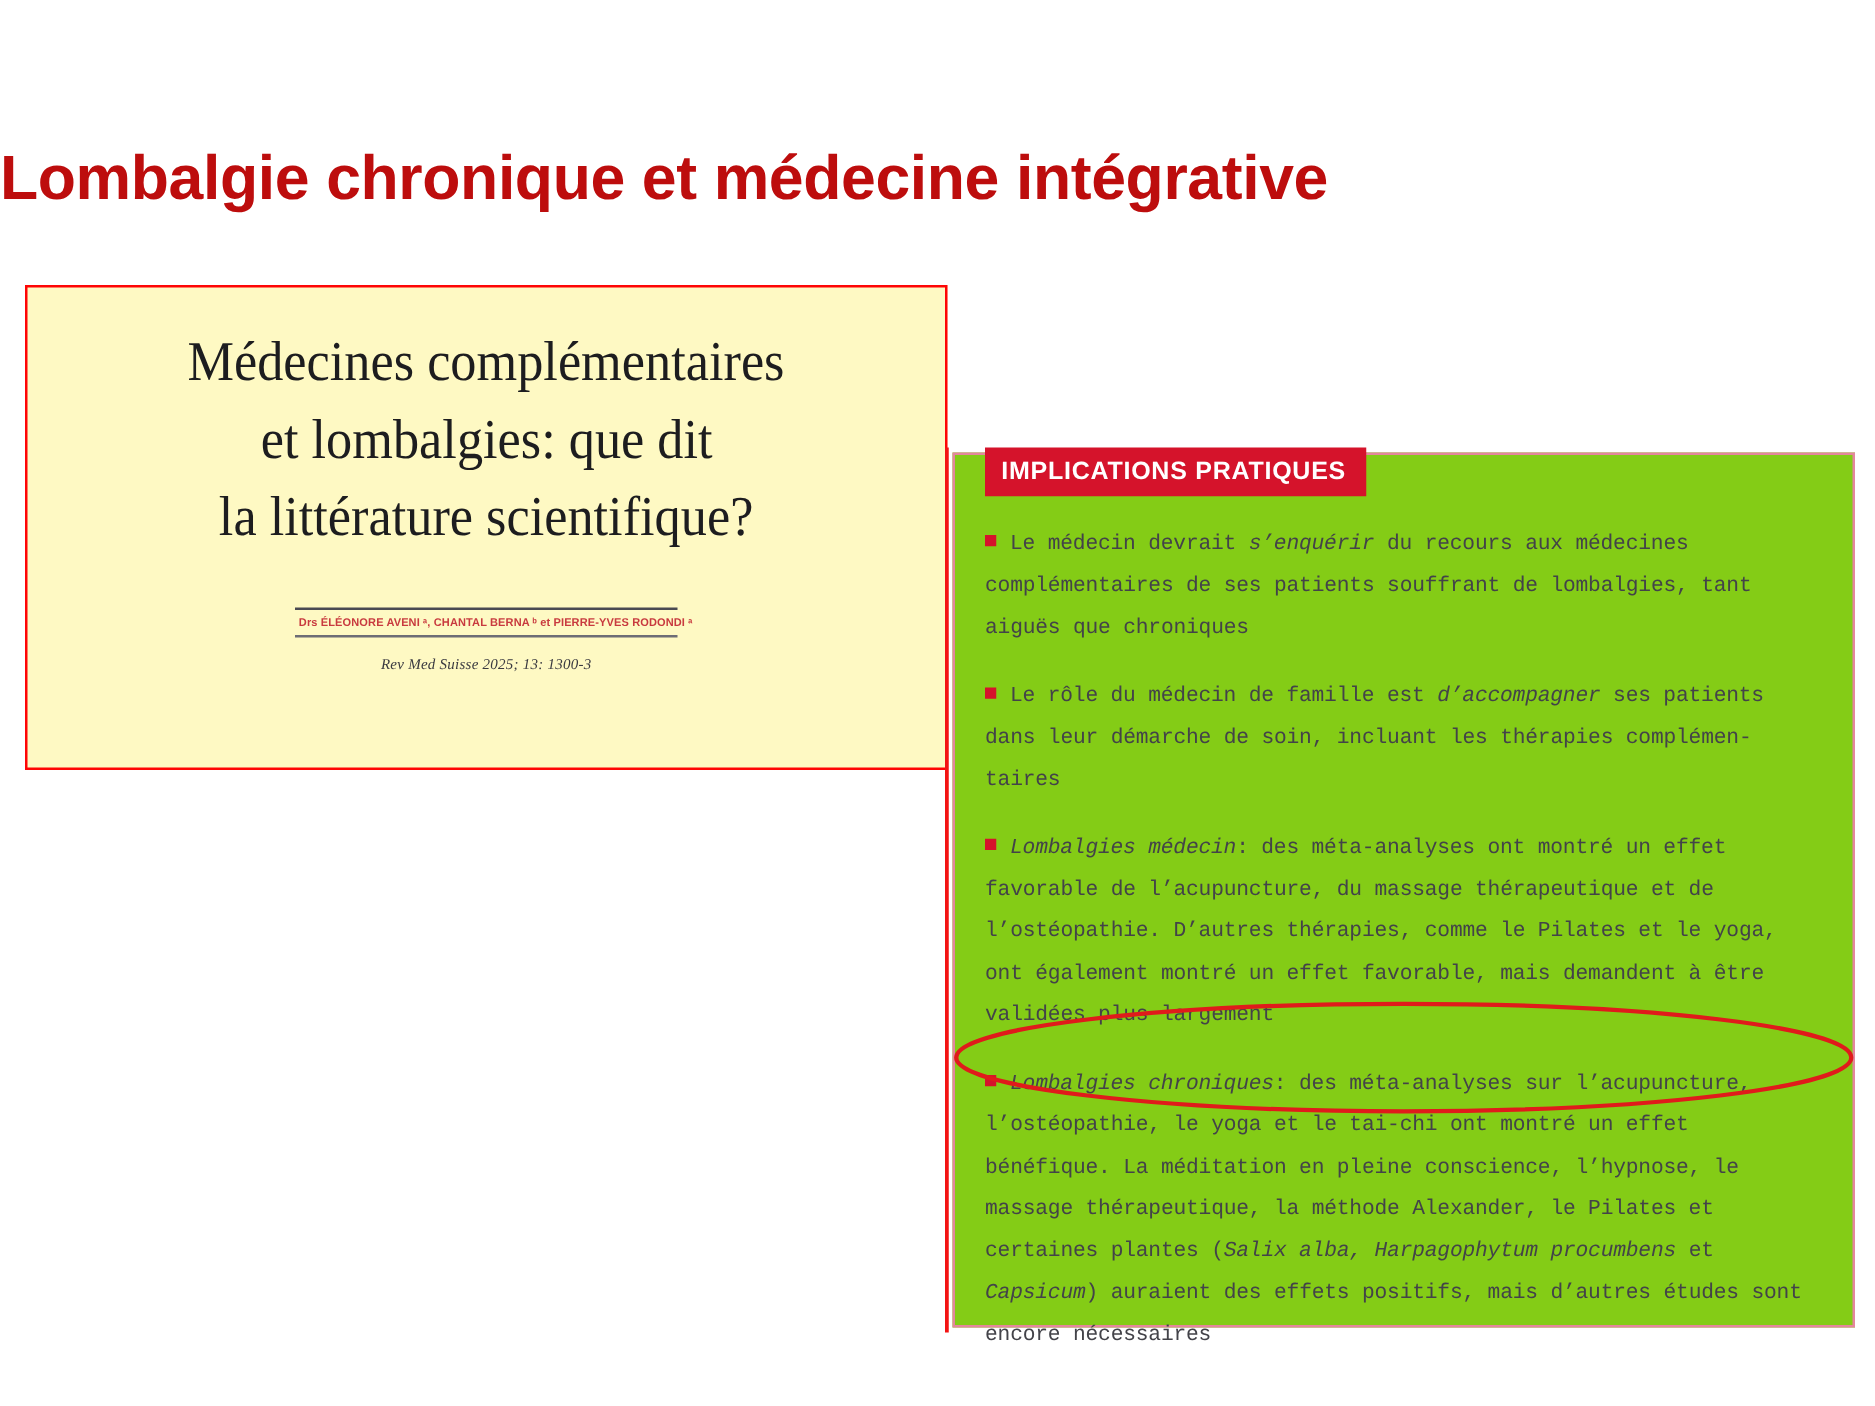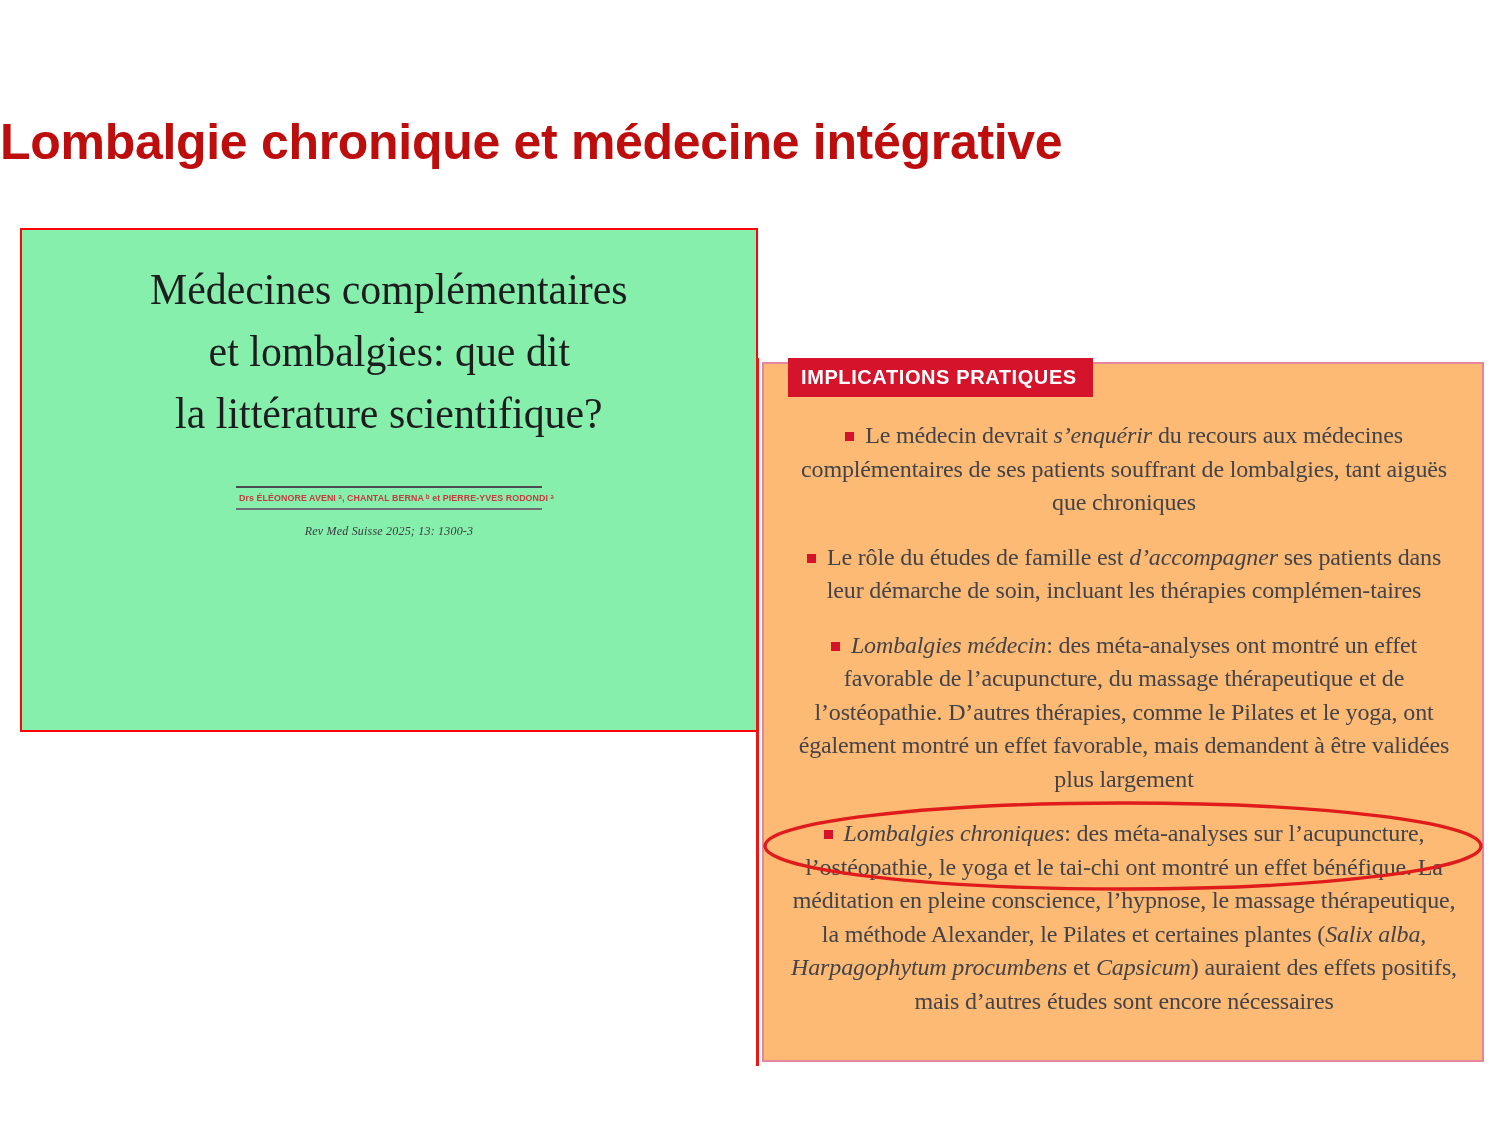--- a/index.html
+++ b/index.html
@@ -30,24 +30,24 @@
     color: #bd0d0d;
     white-space: nowrap;
   }
 
   
   #article-box {
     position: absolute;
     left: 20px;
     top: 228px;
     width: 738px;
-    height: 504px;
+    height: 388px;
     border: 2px solid #fe0505;
     box-sizing: border-box;
-    background: #86efac;
+    background: #fef9c3;
   }
   #article-inner {
     position: absolute;
     left: 0;
     top: 0;
     width: 100%;
     height: 100%;
     display: flex;
     flex-direction: column;
     align-items: center;
@@ -101,21 +101,21 @@
 
   
   #implications-panel {
     position: absolute;
     left: 762px;
     top: 362px;
     width: 722px;
     height: 700px;
     border: 2px solid #e4879c;
     box-sizing: border-box;
-    background: #fdba74;
+    background: #84cc16;
   }
   #panel-left-rule {
     position: absolute;
     left: 756px;
     top: 358px;
     width: 3px;
     height: 708px;
     background: #f31313;
   }
   #implications-header {
@@ -135,26 +135,26 @@
 
   #bullet-list {
     position: absolute;
     left: 24px;
     top: 55px;
     right: 22px;
   }
   .bullet {
     position: relative;
     margin-bottom: 21px;
-    font-family: Liberation Serif, serif;
-    font-size: 24px;
+    font-family: Liberation Mono, monospace;
+    font-size: 17px;
     line-height: 33.5px;
     color: #434349;
     letter-spacing: -0.15px;
-    text-align: center;
+    text-align: left;
   }
   .bullet:last-child { margin-bottom: 0; }
   .bullet .sq {
     display: inline-block;
     width: 9px;
     height: 9px;
     background: #d5132b;
     margin-right: 11px;
     vertical-align: 2px;
   }
@@ -198,21 +198,21 @@
 
   <div id="implications-header" style="background: rgb(213, 19, 43); color: rgb(255, 255, 255);">IMPLICATIONS  PRATIQUES</div>
 
   <div id="bullet-list">
 
     <div class="bullet" style="color: rgb(67, 67, 73);">
       <span class="sq" style="background: rgb(213, 19, 43);"></span><span><span>Le médecin devrait </span><i>s’enquérir</i><span> du recours aux médecines complémentaires de ses patients souffrant de lombalgies, tant aiguës que chroniques</span></span>
     </div>
 
     <div class="bullet" style="color: rgb(67, 67, 73);">
-      <span class="sq" style="background: rgb(213, 19, 43);"></span><span><span>Le rôle du études de famille est </span><i>d’accompagner</i><span> ses patients dans leur démarche de soin, incluant les thérapies complémen-taires</span></span>
+      <span class="sq" style="background: rgb(213, 19, 43);"></span><span><span>Le rôle du médecin de famille est </span><i>d’accompagner</i><span> ses patients dans leur démarche de soin, incluant les thérapies complémen-taires</span></span>
     </div>
 
     <div class="bullet" style="color: rgb(67, 67, 73);">
       <span class="sq" style="background: rgb(213, 19, 43);"></span><span><i>Lombalgies médecin</i><span>: des méta-analyses ont montré un effet favorable de l’acupuncture, du massage thérapeutique et de l’ostéopathie. D’autres thérapies, comme le Pilates et le yoga, ont également montré un effet favorable, mais demandent à être validées plus largement</span></span>
     </div>
 
     <div class="bullet" style="color: rgb(67, 67, 73);">
       <span class="sq" style="background: rgb(213, 19, 43);"></span><span><i>Lombalgies chroniques</i><span>: des méta-analyses sur l’acupuncture, l’ostéopathie, le yoga et le tai-chi ont montré un effet bénéfique. La méditation en pleine conscience, l’hypnose, le massage thérapeutique, la méthode Alexander, le Pilates et certaines plantes (</span><i>Salix alba, Harpagophytum procumbens</i><span> et </span><i>Capsicum</i><span>) auraient des effets positifs, mais d’autres études sont encore nécessaires</span></span>
     </div>
 

